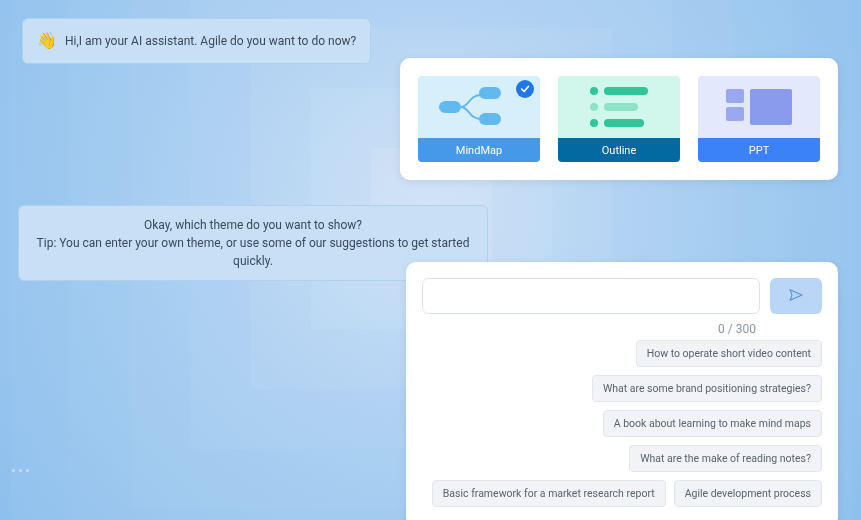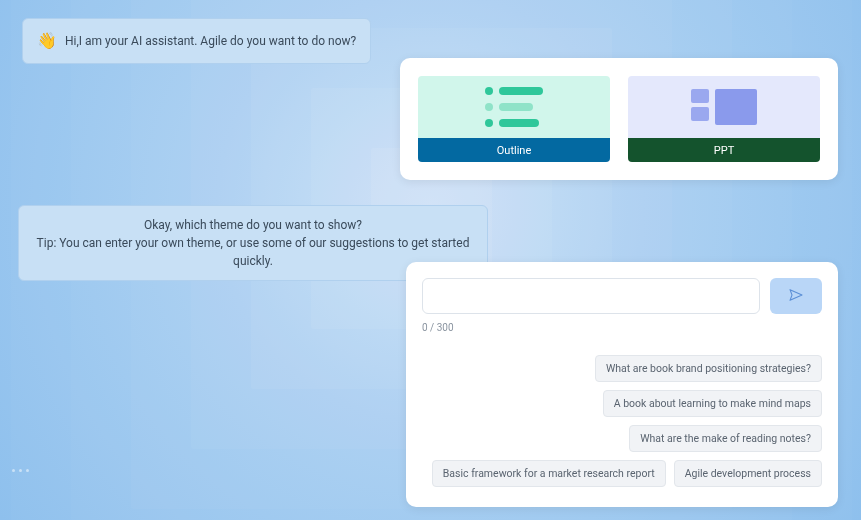--- a/index.html
+++ b/index.html
@@ -50,21 +50,21 @@
 }
 .panel-options { left: 400px; top: 58px; width: 438px; padding: 18px; display: flex; gap: 18px; }
 .option { flex: 1; display: flex; flex-direction: column; cursor: pointer; position: relative; }
 .option-preview { height: 62px; border-radius: 4px 4px 0 0; display: flex; align-items: center; justify-content: center; position: relative; }
 .option-label { height: 24px; display: flex; align-items: center; justify-content: center; font-size: 11px; color: #fff; border-radius: 0 0 4px 4px; }
 .opt-mindmap .option-preview { background: #d6effb; }
 .opt-mindmap .option-label { background: #4698e8; }
 .opt-outline .option-preview { background: #d1f6eb; }
 .opt-outline .option-label { background: #0369a1; }
 .opt-ppt .option-preview { background: #e4e8fc; }
-.opt-ppt .option-label { background: #14532d; }
+.opt-ppt .option-label { background: #3b82f6; }
 .checkmark {
   position: absolute;
   top: 4px; right: 6px;
   width: 18px; height: 18px;
   background: #2176e8;
   border-radius: 50%;
   display: flex; align-items: center; justify-content: center;
 }
 .checkmark svg { width: 10px; height: 10px; }
 
@@ -94,21 +94,21 @@
 .input-box { flex: 1; border: 1px solid #dde3ea; border-radius: 6px; height: 36px; padding: 0 8px; font-size: 12px; }
 .send-btn {
   width: 52px;
   background: #b9d6f7;
   border: none;
   border-radius: 6px;
   display: flex; align-items: center; justify-content: center;
   cursor: pointer;
 }
 .send-btn svg { width: 16px; height: 16px; }
-.counter { font-size: 10px; color: #8a94a0; text-align: left; padding-right: 66px; margin-bottom: 22px; }
+.counter { font-size: 12px; color: #8a94a0; text-align: right; padding-right: 66px; margin-bottom: 4px; }
 .suggestions { display: flex; flex-wrap: wrap; gap: 8px; justify-content: flex-end; }
 .chip {
   background: #f1f3f6;
   border: 1px solid #e2e6eb;
   border-radius: 4px;
   padding: 6px 10px;
   font-size: 10.5px;
   color: #5a6470;
   cursor: pointer;
   white-space: nowrap;
@@ -123,20 +123,38 @@
   <span class="wave">👋</span>
   <span>Hi,I am your AI assistant. Agile do you want to do now?</span>
 </div>
 
 <div class="msg msg2">
   <div>Okay, which theme do you want to show?</div>
   <div>Tip: You can enter your own theme, or use some of our suggestions to get started quickly.</div>
 </div>
 
 <div class="panel panel-options">
+  <div class="option opt-mindmap">
+    <div class="option-preview">
+      <div class="mm">
+        <div class="node n1"></div>
+        <div class="node n2"></div>
+        <div class="node n3"></div>
+        <svg class="lines" viewBox="0 0 24 36">
+            <path d="M2 18 C 10 18 10 6 22 6 M2 18 C 10 18 10 30 22 30" stroke="#62b9f0" stroke-width="2" fill="none"></path>
+          </svg>
+      </div>
+      <div class="checkmark">
+        <svg viewBox="0 0 12 12">
+            <path d="M2 6 L5 9 L10 3" stroke="#fff" stroke-width="2" fill="none" stroke-linecap="round" stroke-linejoin="round"></path>
+          </svg>
+      </div>
+    </div>
+    <div class="option-label">MindMap</div>
+  </div>
 
   <div class="option opt-outline">
     <div class="option-preview">
       <div class="ol">
         <div class="ol-row">
             <div class="ol-dot"></div>
             <div class="ol-bar"></div>
           </div>
         <div class="ol-row">
             <div class="ol-dot"></div>
@@ -171,21 +189,22 @@
     <button class="send-btn">
       <span>
         <svg viewBox="0 0 24 24">
             <path d="M3 20 L21 12 L3 4 L6 12 Z" fill="none" stroke="#5b8fd6" stroke-width="1.6" stroke-linejoin="round"></path>
           </svg>
       </span>
     </button>
   </div>
   <div class="counter">0 / 300</div>
   <div class="suggestions">
-      <div class="chip">What are book brand positioning strategies?</div>
+      <div class="chip">How to operate short video content</div>
+      <div class="chip">What are some brand positioning strategies?</div>
       <div class="chip">A book about learning to make mind maps</div>
       <div class="chip">What are the make of reading notes?</div>
       <div class="chip">Basic framework for a market research report</div>
       <div class="chip">Agile development process</div>
     </div>
 </div>
 
 <div class="dots">
     <span></span>
     <span></span>

